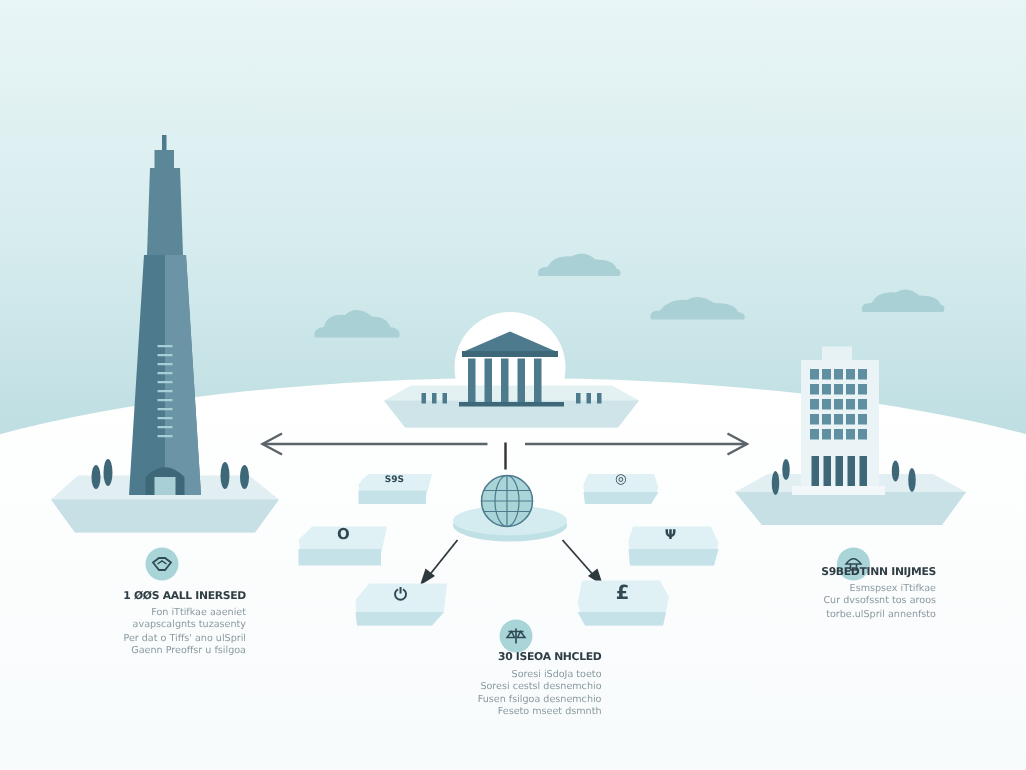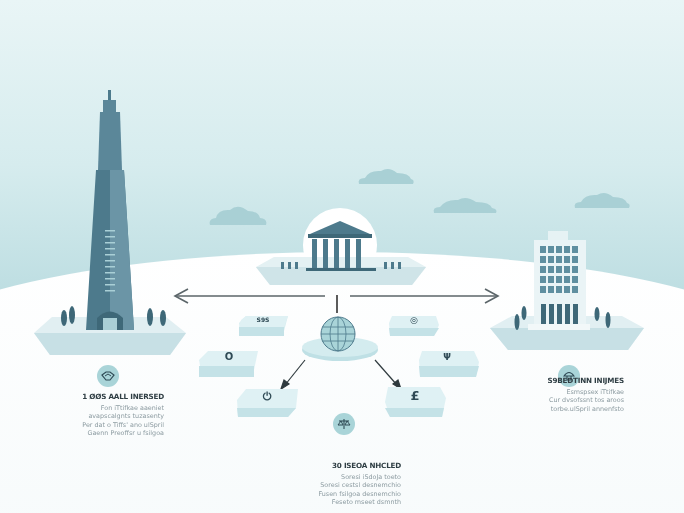--- a/index.html
+++ b/index.html
@@ -241,21 +241,21 @@
     </svg>
 </div>
 
 <div class="caption" style="left:74px;top:393px;width:90px;">
   <div class="title">1 ØØS AALL INERSED</div>
   <div>Fon iTtifkae aaeniet</div>
   <div>avapscalgnts tuzasenty</div>
   <div>Per dat o Tiffs' ano ulSpril</div>
   <div>Gaenn Preoffsr u fsilgoa</div>
 </div>
-<div class="caption" style="left:311px;top:462px;width:90px;">
+<div class="caption" style="left:311px;top:434px;width:90px;">
   <div class="title">30 ISEOA NHCLED</div>
   <div>Soresi iSdoJa toeto</div>
   <div>Soresi cestsl desnemchio</div>
   <div>Fusen fsilgoa desnemchio</div>
   <div>Feseto mseet dsmnth</div>
 </div>
 <div class="caption" style="left:539px;top:377px;width:85px;">
   <div class="title">S9BEDTINN INIJMES</div>
   <div>Esmspsex iTtifkae</div>
   <div>Cur dvsofssnt tos aroos</div>

